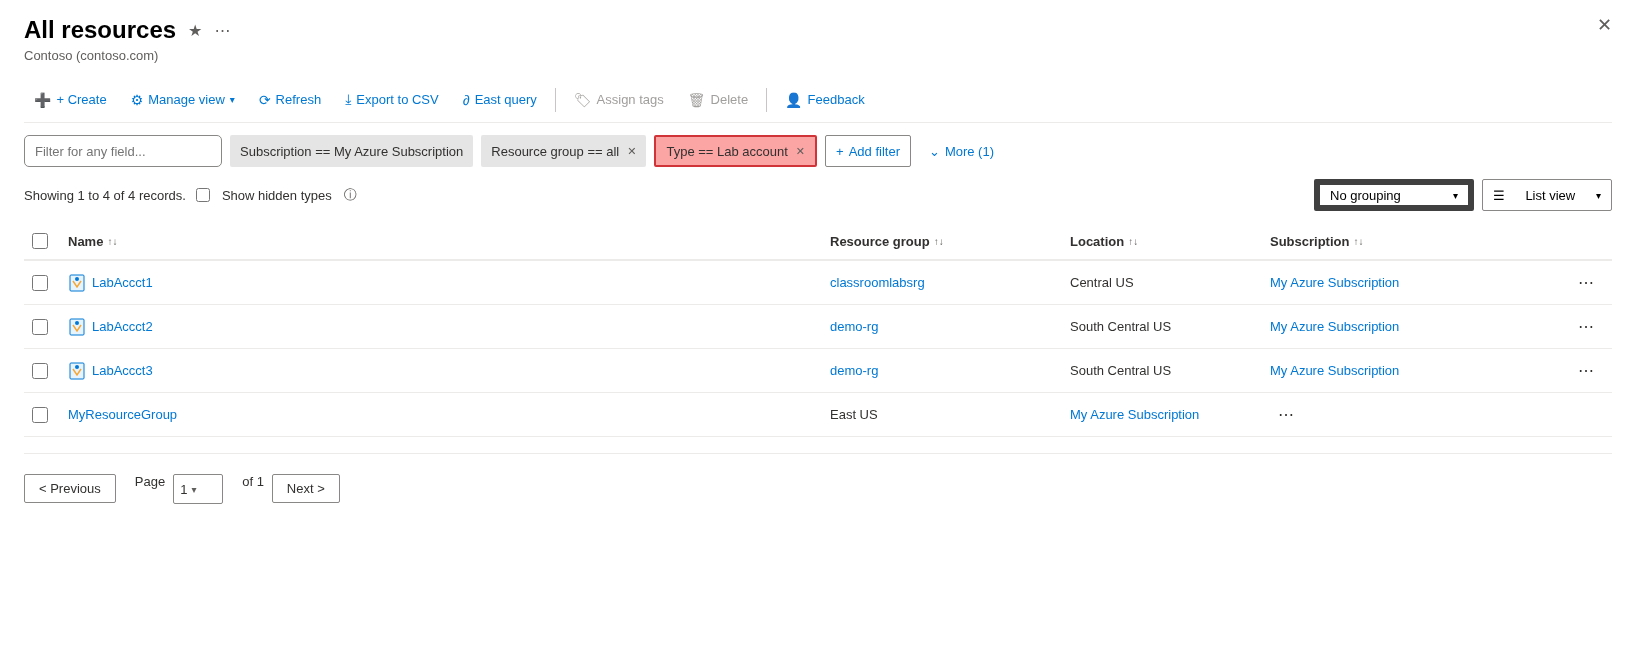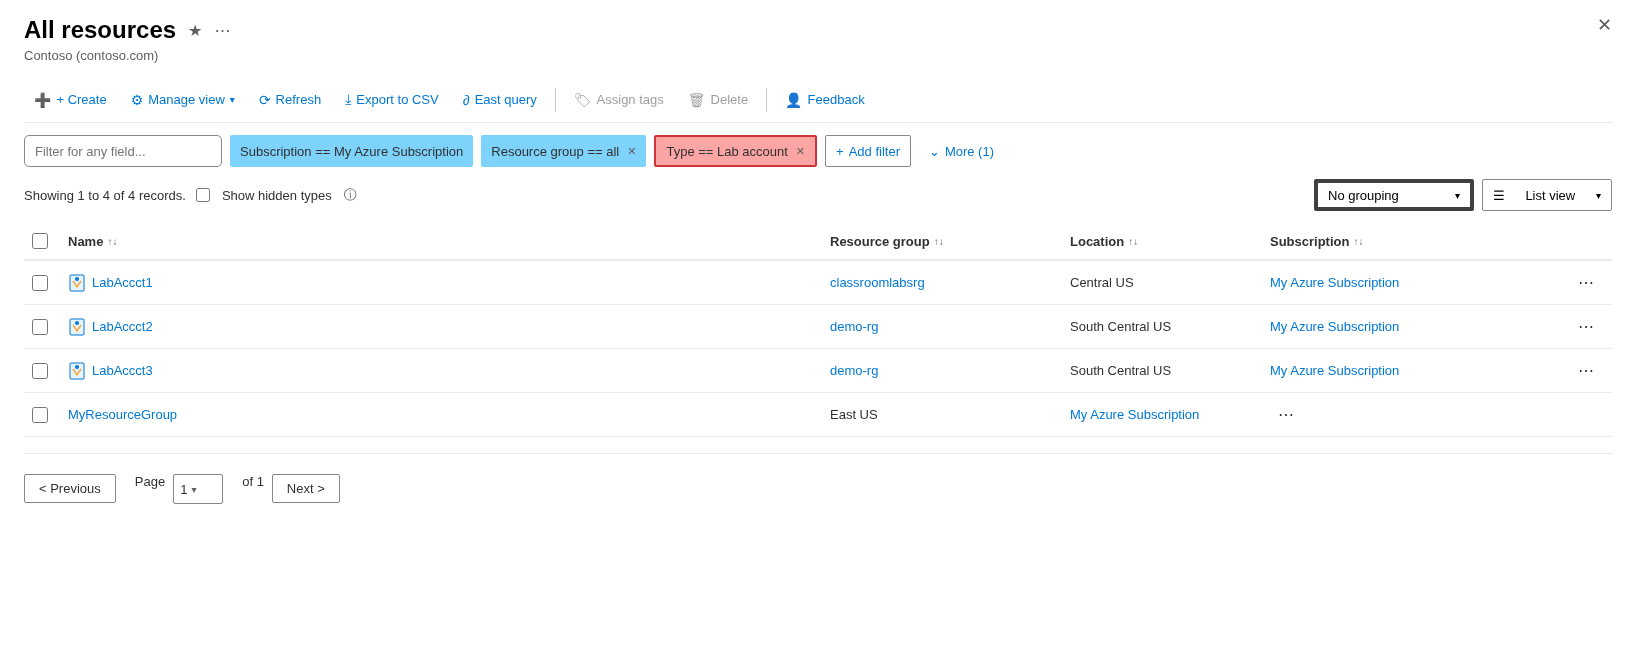--- a/index.html
+++ b/index.html
@@ -95,21 +95,21 @@
       font-size: 13px;
       color: #605e5c;
       min-width: 180px;
       height: 32px;
       border-radius: 5px;
       outline: none;
     }
     .filter-tag {
       display: flex;
       align-items: center;
-      background: #7dd3fc;
+      background: #e5e5e5;
       color: #323130;
       padding: 4px 10px;
       border-radius: 2px;
       font-size: 13px;
       gap: 6px;
       height: 32px;
       white-space: nowrap;
     }
     .filter-tag .tag-close {
       cursor: pointer;
@@ -182,21 +182,21 @@
     .records-right {
       display: flex;
       align-items: center;
       gap: 8px;
     }
     .grouping-dropdown {
       display: flex;
       align-items: center;
       gap: 6px;
       padding: 5px 10px;
-      border: 4px solid #404040;
+      border: 6px solid #404040;
       background: #fff;
       cursor: pointer;
       font-size: 13px;
       border-radius: 2px;
       height: 32px;
       min-width: 160px;
       justify-content: space-between;
     }
     .view-dropdown {
       display: flex;

